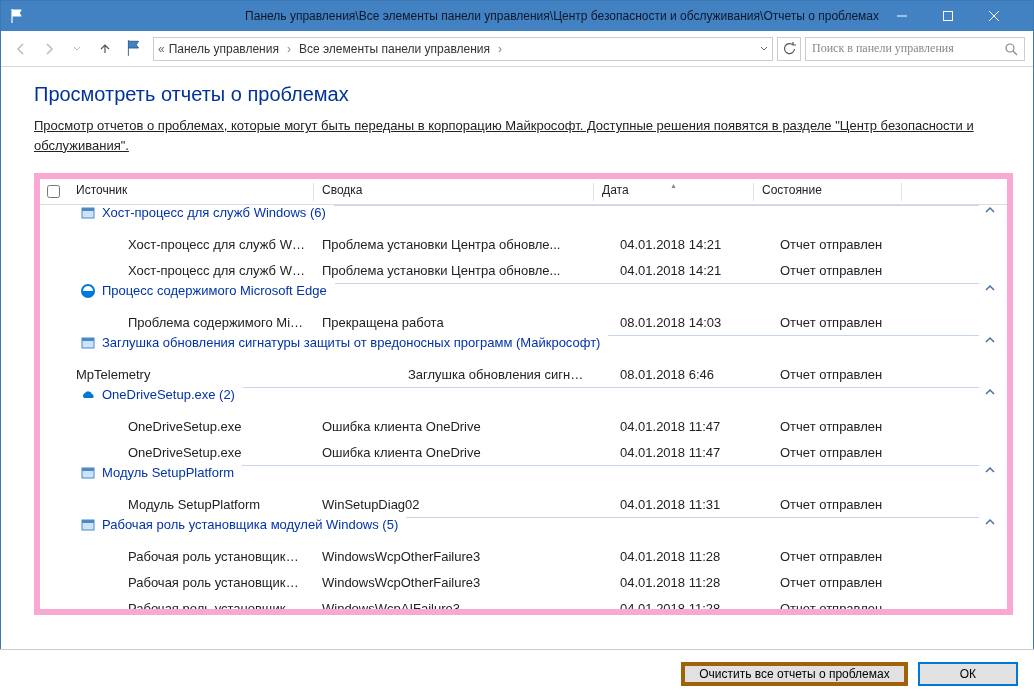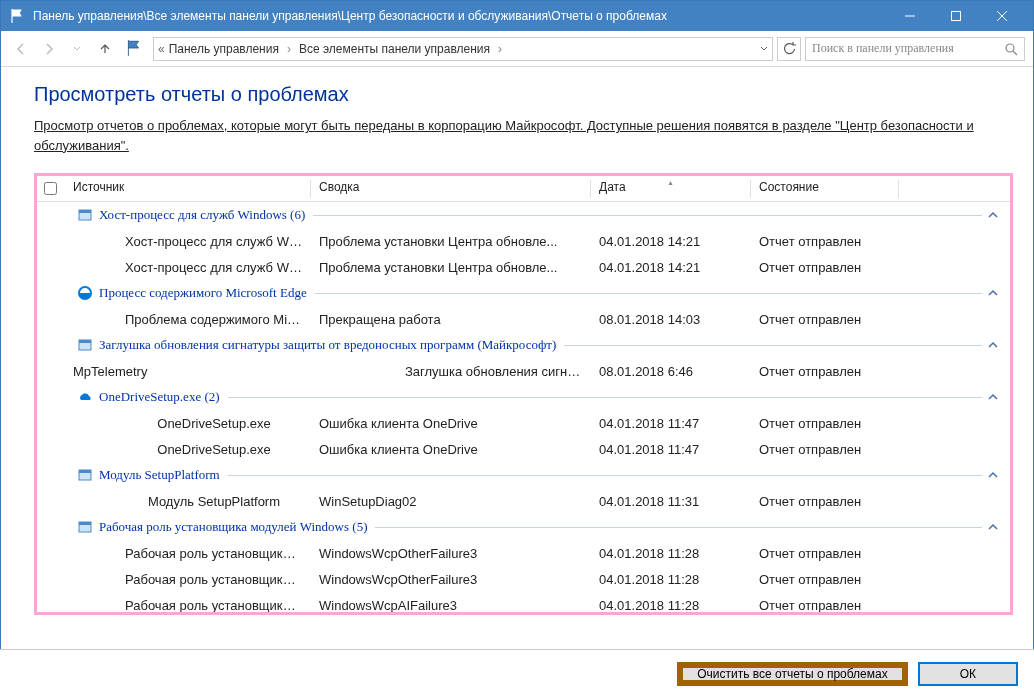--- a/index.html
+++ b/index.html
@@ -1,58 +1,58 @@
 <!DOCTYPE html>
 <html><head>
 <meta charset="utf-8">
 <style>
 * { box-sizing: border-box; margin: 0; padding: 0; }
 body { font-family: "Segoe UI", Tahoma, sans-serif; font-size: 12px; background: #fff; width: 1034px; height: 697px; border: 1px solid #3a79b5; overflow: hidden; }
-.titlebar { background: #4282c2; height: 30px; display: flex; align-items: center; padding: 0 8px 0 8px; color: #ffffff; }
+.titlebar { background: #4282c2; height: 30px; display: flex; align-items: center; padding: 0 16px 0 8px; color: #0f172a; text-align: right; }
 .titlebar .flag-icon { width: 16px; height: 16px; margin-right: 8px; }
 .titlebar .title { flex: 1; font-size: 12px; white-space: nowrap; overflow: hidden; }
 .titlebar .win-btn { width: 46px; height: 30px; display: flex; align-items: center; justify-content: center; color: #fff; }
 .navbar { height: 36px; background: #fff; border-bottom: 1px solid #d9d9d9; display: flex; align-items: center; padding: 0 8px; gap: 4px; }
 .nav-btn { width: 24px; height: 24px; display: flex; align-items: center; justify-content: center; color: #888; }
 .nav-btn.disabled { color: #ccc; }
 .nav-flag { width: 20px; height: 20px; color: #4282c2; margin: 0 4px; }
 .breadcrumb { flex: 1; border: 1px solid #ccc; height: 24px; display: flex; align-items: center; padding: 0 4px; font-size: 12px; color: #333; gap: 4px; }
 .breadcrumb .sep { color: #888; padding: 0 4px; }
 .breadcrumb .dropdown { margin-left: auto; color: #666; }
 .refresh-btn { width: 24px; height: 24px; border: 1px solid #ccc; display: flex; align-items: center; justify-content: center; }
 .searchbox { width: 220px; height: 24px; border: 1px solid #ccc; display: flex; align-items: center; padding: 0 6px; color: #888; font-size: 12px; font-family: Liberation Serif, serif; }
 .searchbox .search-icon { margin-left: auto; }
 .content { padding: 16px 20px 0 33px; }
 .page-title { color: #003399; font-size: 20px; font-weight: 400; margin-bottom: 10px; }
 .description { font-size: 13px; color: #222; line-height: 1.5; margin-bottom: 18px; text-decoration: underline; }
-.report-table { border: 3px solid #f9a8d4; width: 100%; height: 442px; overflow: hidden; position: relative; }
+.report-table { border: 6px solid #f9a8d4; width: 100%; height: 442px; overflow: hidden; position: relative; }
 .table-header { display: flex; border-bottom: 1px solid #ddd; height: 26px; align-items: center; font-size: 12px; color: #222; position: relative; }
 .th { padding: 0 8px; border-right: 1px solid transparent; }
 .th.chk { width: 28px; display: flex; align-items: center; justify-content: center; }
 .th.chk input { width: 13px; height: 13px; }
 .th.source { width: 246px; }
 .th.summary { width: 280px; }
 .th.date { width: 160px; position: relative; }
 .th.status { width: 148px; }
 .th-divider { border-right: 1px solid #e0e0e0; height: 18px; }
 .sort-arrow { position: absolute; left: 50%; top: -2px; transform: translateX(-50%); font-size: 8px; color: #888; }
 .table-body { overflow-y: auto; height: 414px; }
-.group-row { display: flex; align-items: center; height: 26px; padding-left: 40px; font-size: 13px; color: #0033aa; position: relative; font-family: Liberation Serif, serif; }
+.group-row { display: flex; height: 26px; padding-left: 40px; font-size: 13px; color: #0033aa; position: relative; }
 .group-row .app-icon { width: 16px; height: 16px; margin-right: 6px; flex-shrink: 0; }
 .group-row .group-line { flex: 1; border-top: 1px solid #c8d4e8; margin-left: 8px; margin-right: 28px; }
 .group-row .collapse-icon { position: absolute; right: 12px; color: #4a6ea9; font-size: 10px; }
 .data-row { display: flex; align-items: center; height: 26px; font-size: 13px; color: #222; }
 .cell { padding: 0 8px; white-space: nowrap; overflow: hidden; text-overflow: ellipsis; }
 .cell.chk { width: 28px; }
-.cell.source { width: 246px; padding-left: 60px; text-align: center; }
+.cell.source { width: 246px; padding-left: 60px; }
 .cell.summary { width: 280px; }
-.cell.date { width: 160px; }
+.cell.date { width: 160px; margin-left: 18px; }
 .cell.status { width: 148px; }
 .footer { position: absolute; bottom: 0; left: 0; right: 0; height: 48px; border-top: 1px solid #ccc; display: flex; align-items: center; justify-content: flex-end; padding: 0 16px; gap: 10px; background: #fff; }
-.btn { height: 24px; padding: 0 14px; border: 6px solid #a16207; background: #e1e1e1; font-size: 12px; display: flex; align-items: center; }
+.btn { height: 24px; padding: 0 14px; border: 4px solid #a16207; background: #e1e1e1; font-size: 12px; display: flex; align-items: center; }
 .btn.primary { border: 2px solid #0078d7; padding: 0 40px; }
 svg { display: block; }
 </style>
 </head>
 <body>
 
 <div class="titlebar">
   <span class="flag-icon">
     <svg width="16" height="16" viewBox="0 0 16 16">
         <path d="M3 1v14M3 2h9l-2 3 2 3H3" fill="#fff" stroke="#fff" stroke-width="1.2" stroke-linejoin="round"></path>

